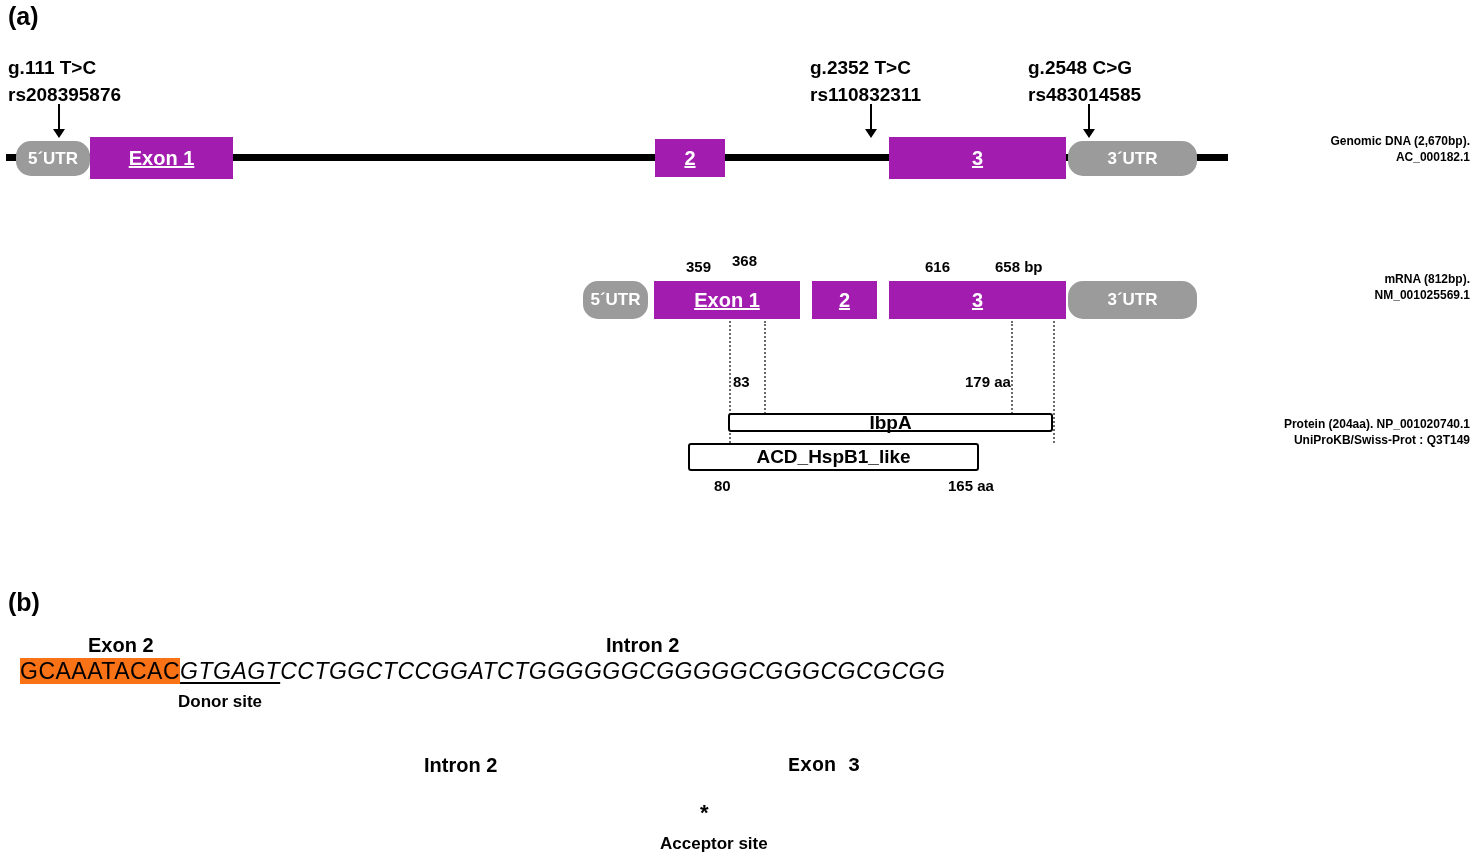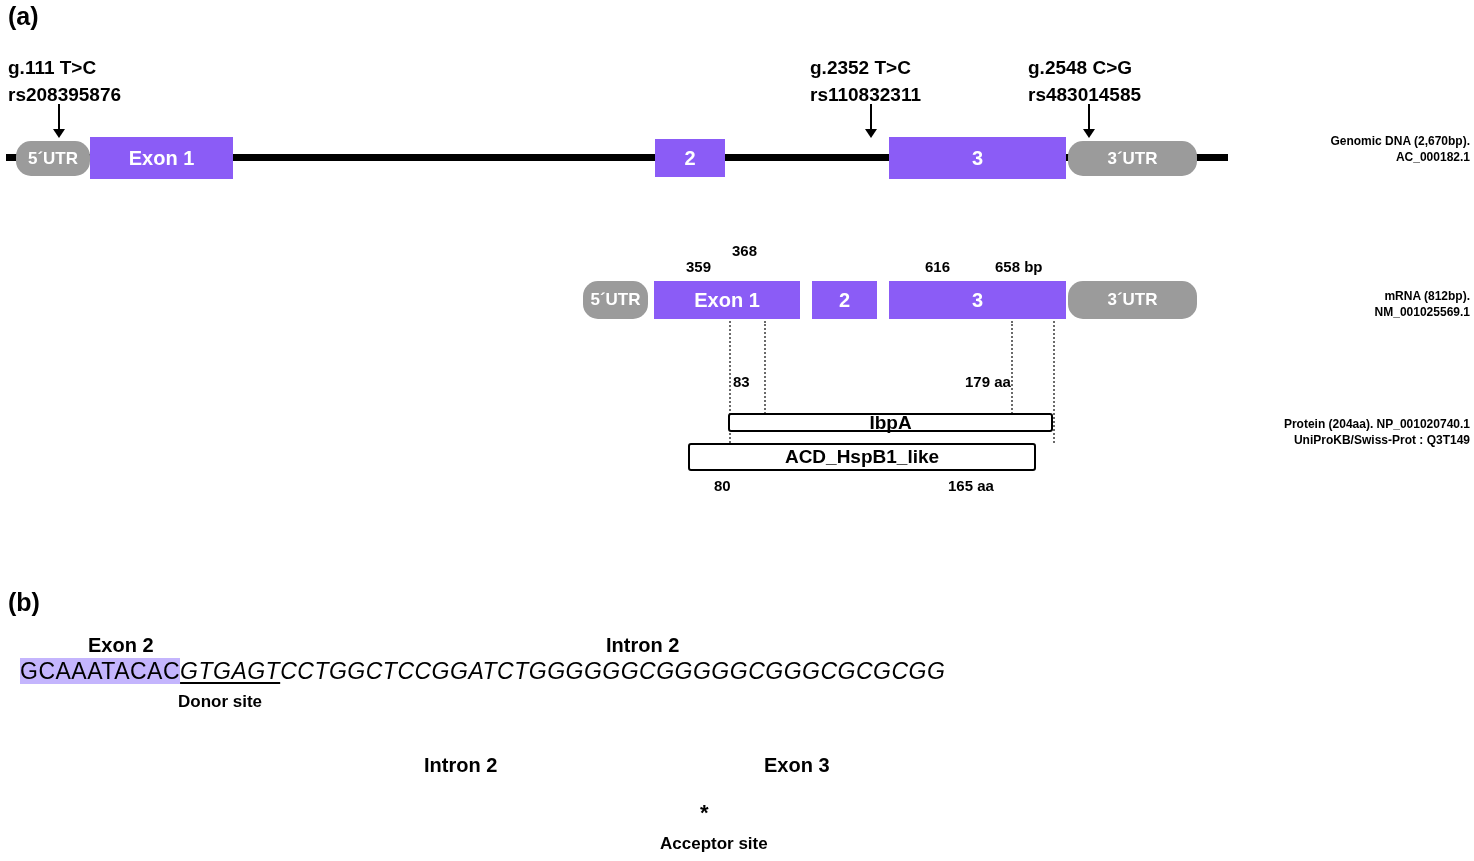--- a/index.html
+++ b/index.html
@@ -22,31 +22,31 @@
     border-left: 6px solid transparent;
     border-right: 6px solid transparent;
     border-top: 9px solid #000;
   }
   .gline { background: #000; height: 7px; }
   .box {
     display: flex; align-items: center; justify-content: center;
     color: #fff; font-weight: bold; box-sizing: border-box;
   }
   .graybox { background: #9b9b9b; border-radius: 15px; }
-  .blackbox { background: #8b5cf6; }
+  .blackbox { background: #a21caf; text-decoration: underline; }
   .rlabel { text-align: right; font-weight: bold; font-size: 12px; line-height: 1.35; white-space: nowrap; }
   .num { font-weight: bold; font-size: 15px; white-space: nowrap; }
   .dotted { width: 0; border-left: 2px dotted #6a6a6a; }
   .domain {
     border: 2px solid #000; background: #fff; box-sizing: border-box;
     display: flex; align-items: center; justify-content: center;
     font-weight: bold; font-size: 19px; border-radius: 3px;
   }
   .seq { font-size: 23px; white-space: nowrap; letter-spacing: 0.5px; }
-  .seq .hl { background: #c4b5fd; }
+  .seq .hl { background: #f97316; }
   .seq .it { font-style: italic; }
   .seq .u  { text-decoration: underline; text-underline-offset: 3px; }
   .sublabel { font-weight: bold; font-size: 17px; white-space: nowrap; }
   .seqhead  { font-weight: bold; font-size: 20px; white-space: nowrap; }
   .asterisk { font-weight: bold; font-size: 22px; }
 </style>
 </head>
 <body>
 
 <div class="canvas">
@@ -96,57 +96,57 @@
   <div class="abs box graybox" style="left:1068px; top:141px; width:129px; height:35px; font-size:17px;">
       <span>3´UTR</span>
     </div>
 
   <div class="abs rlabel" style="right:4px; top:133px; width:340px;">
     <div>Genomic DNA (2,670bp).</div>
     <div>AC_000182.1</div>
   </div>
 
   <div class="abs num" style="left:686px; top:258px;">359</div>
-  <div class="abs num" style="left:732px; top:242px;">368</div>
+  <div class="abs num" style="left:732px; top:252px;">368</div>
   <div class="abs num" style="left:925px; top:258px;">616</div>
   <div class="abs num" style="left:995px; top:258px;">658 bp</div>
 
   <div class="abs box graybox" style="left:583px;  top:281px; width:65px;  height:38px; font-size:17px;">
       <span>5´UTR</span>
     </div>
   <div class="abs box blackbox" style="left:654px;  top:281px; width:146px; height:38px; font-size:20px;">
       <span>Exon 1</span>
     </div>
   <div class="abs box blackbox" style="left:812px;  top:281px; width:65px;  height:38px; font-size:20px;">
       <span>2</span>
     </div>
   <div class="abs box blackbox" style="left:889px;  top:281px; width:177px; height:38px; font-size:20px;">
       <span>3</span>
     </div>
   <div class="abs box graybox" style="left:1068px; top:281px; width:129px; height:38px; font-size:17px;">
       <span>3´UTR</span>
     </div>
 
-  <div class="abs rlabel" style="right:4px; top:288px; width:340px;">
+  <div class="abs rlabel" style="right:4px; top:271px; width:340px;">
     <div>mRNA (812bp).</div>
     <div>NM_001025569.1</div>
   </div>
 
   <div class="abs dotted" style="left:729px;  top:321px; height:122px;"></div>
   <div class="abs dotted" style="left:764px;  top:321px; height:93px;"></div>
   <div class="abs dotted" style="left:1011px; top:321px; height:93px;"></div>
   <div class="abs dotted" style="left:1053px; top:321px; height:122px;"></div>
 
   <div class="abs num" style="left:733px; top:373px;">83</div>
   <div class="abs num" style="left:965px; top:373px;">179 aa</div>
 
   <div class="abs domain" style="left:728px; top:413px; width:325px; height:19px;">
     <span>IbpA</span>
   </div>
-  <div class="abs domain" style="left:688px; top:443px; width:348px; height:28px;">
+  <div class="abs domain" style="left:688px; top:443px; width:291px; height:28px;">
     <span>ACD_HspB1_like</span>
   </div>
 
   <div class="abs num" style="left:714px; top:477px;">80</div>
   <div class="abs num" style="left:948px; top:477px;">165 aa</div>
 
   <div class="abs rlabel" style="right:4px; top:416px; width:420px;">
     <div>Protein (204aa). NP_001020740.1</div>
     <div>UniProKB/Swiss-Prot : Q3T149</div>
   </div>
@@ -156,20 +156,20 @@
   <div class="abs seqhead" style="left:88px;  top:634px;">Exon 2</div>
   <div class="abs seqhead" style="left:606px; top:634px;">Intron 2</div>
 
   <div class="abs seq" style="left:20px; top:658px;">
     <span class="hl">GCAAATACAC</span><span class="it u">GTGAGT</span><span class="it">CCTGGCTCCGGATCTGGGGGGCGGGGGCGGGCGCGCGG</span>
   </div>
 
   <div class="abs sublabel" style="left:178px; top:692px;">Donor site</div>
 
   <div class="abs seqhead" style="left:424px; top:754px;">Intron 2</div>
-  <div class="abs seqhead" style="left:764px; top:754px;">Exon 3</div>
+  <div class="abs seqhead" style="left:788px; top:754px;font-family:Liberation Mono, monospace;">Exon 3</div>
 
 
   <div class="abs asterisk" style="left:700px; top:800px;">*</div>
 
   <div class="abs sublabel" style="left:660px; top:834px;">Acceptor site</div>
 
 </div>
 
 </body></html>

